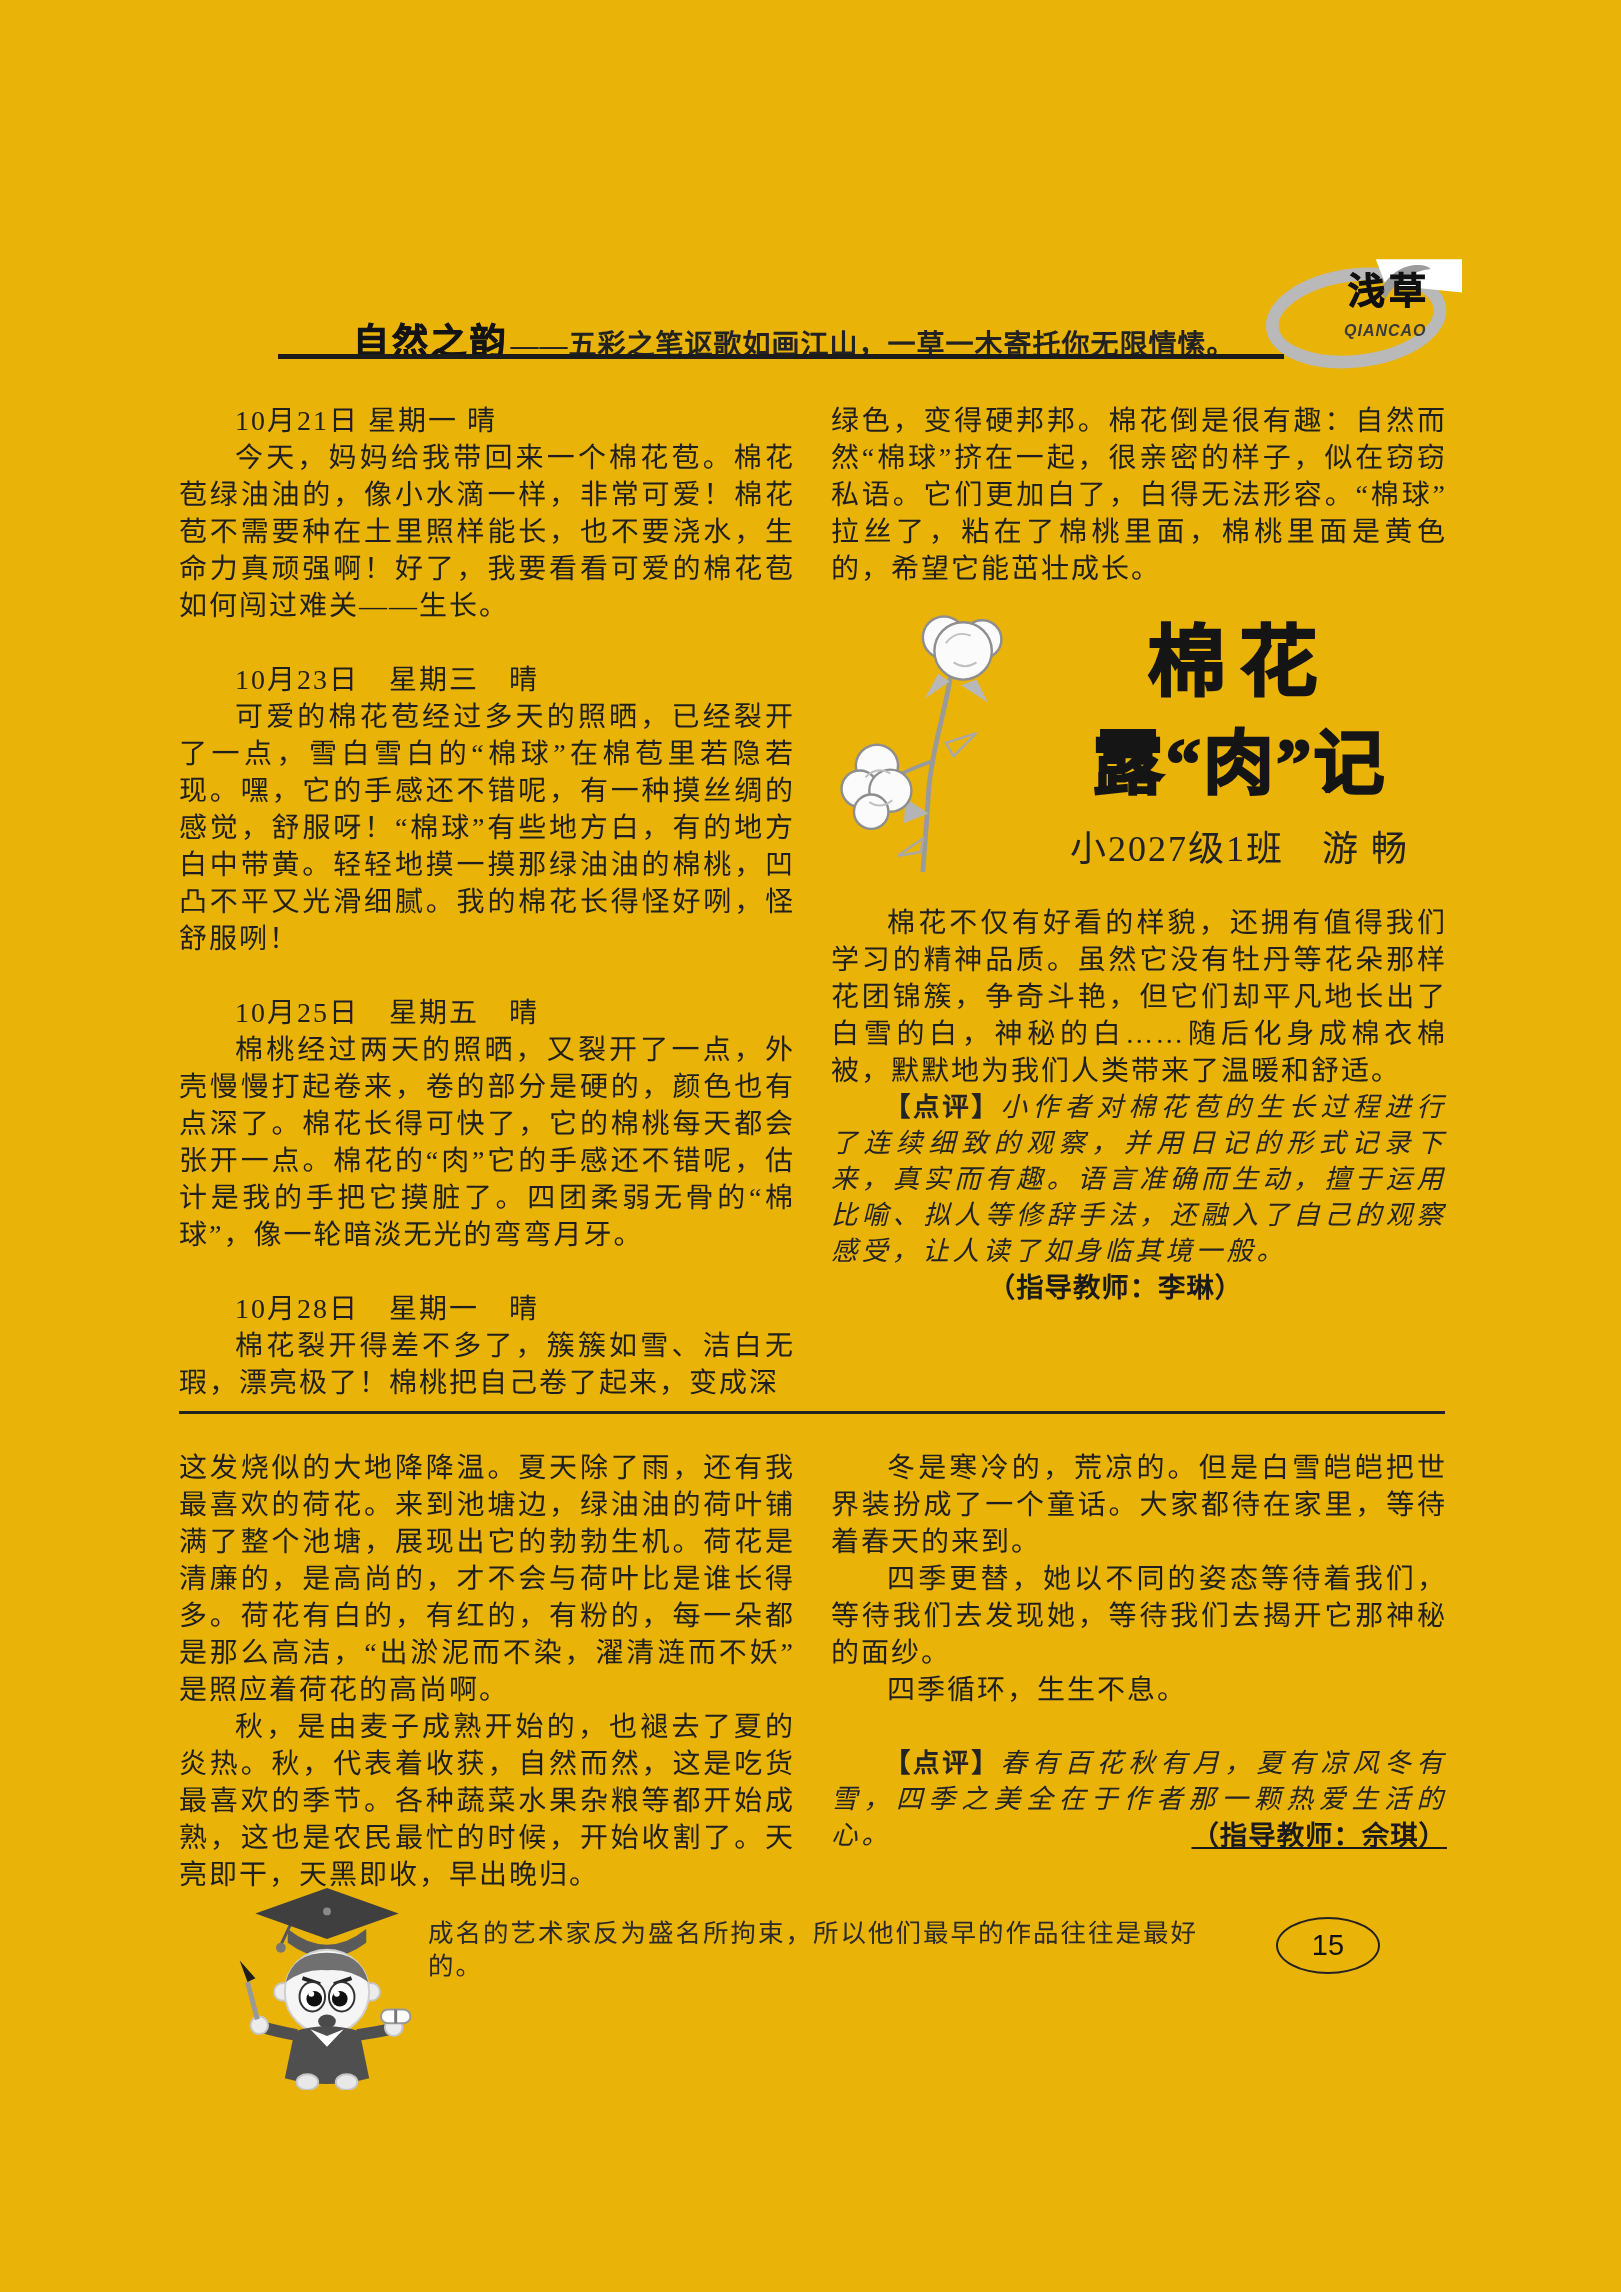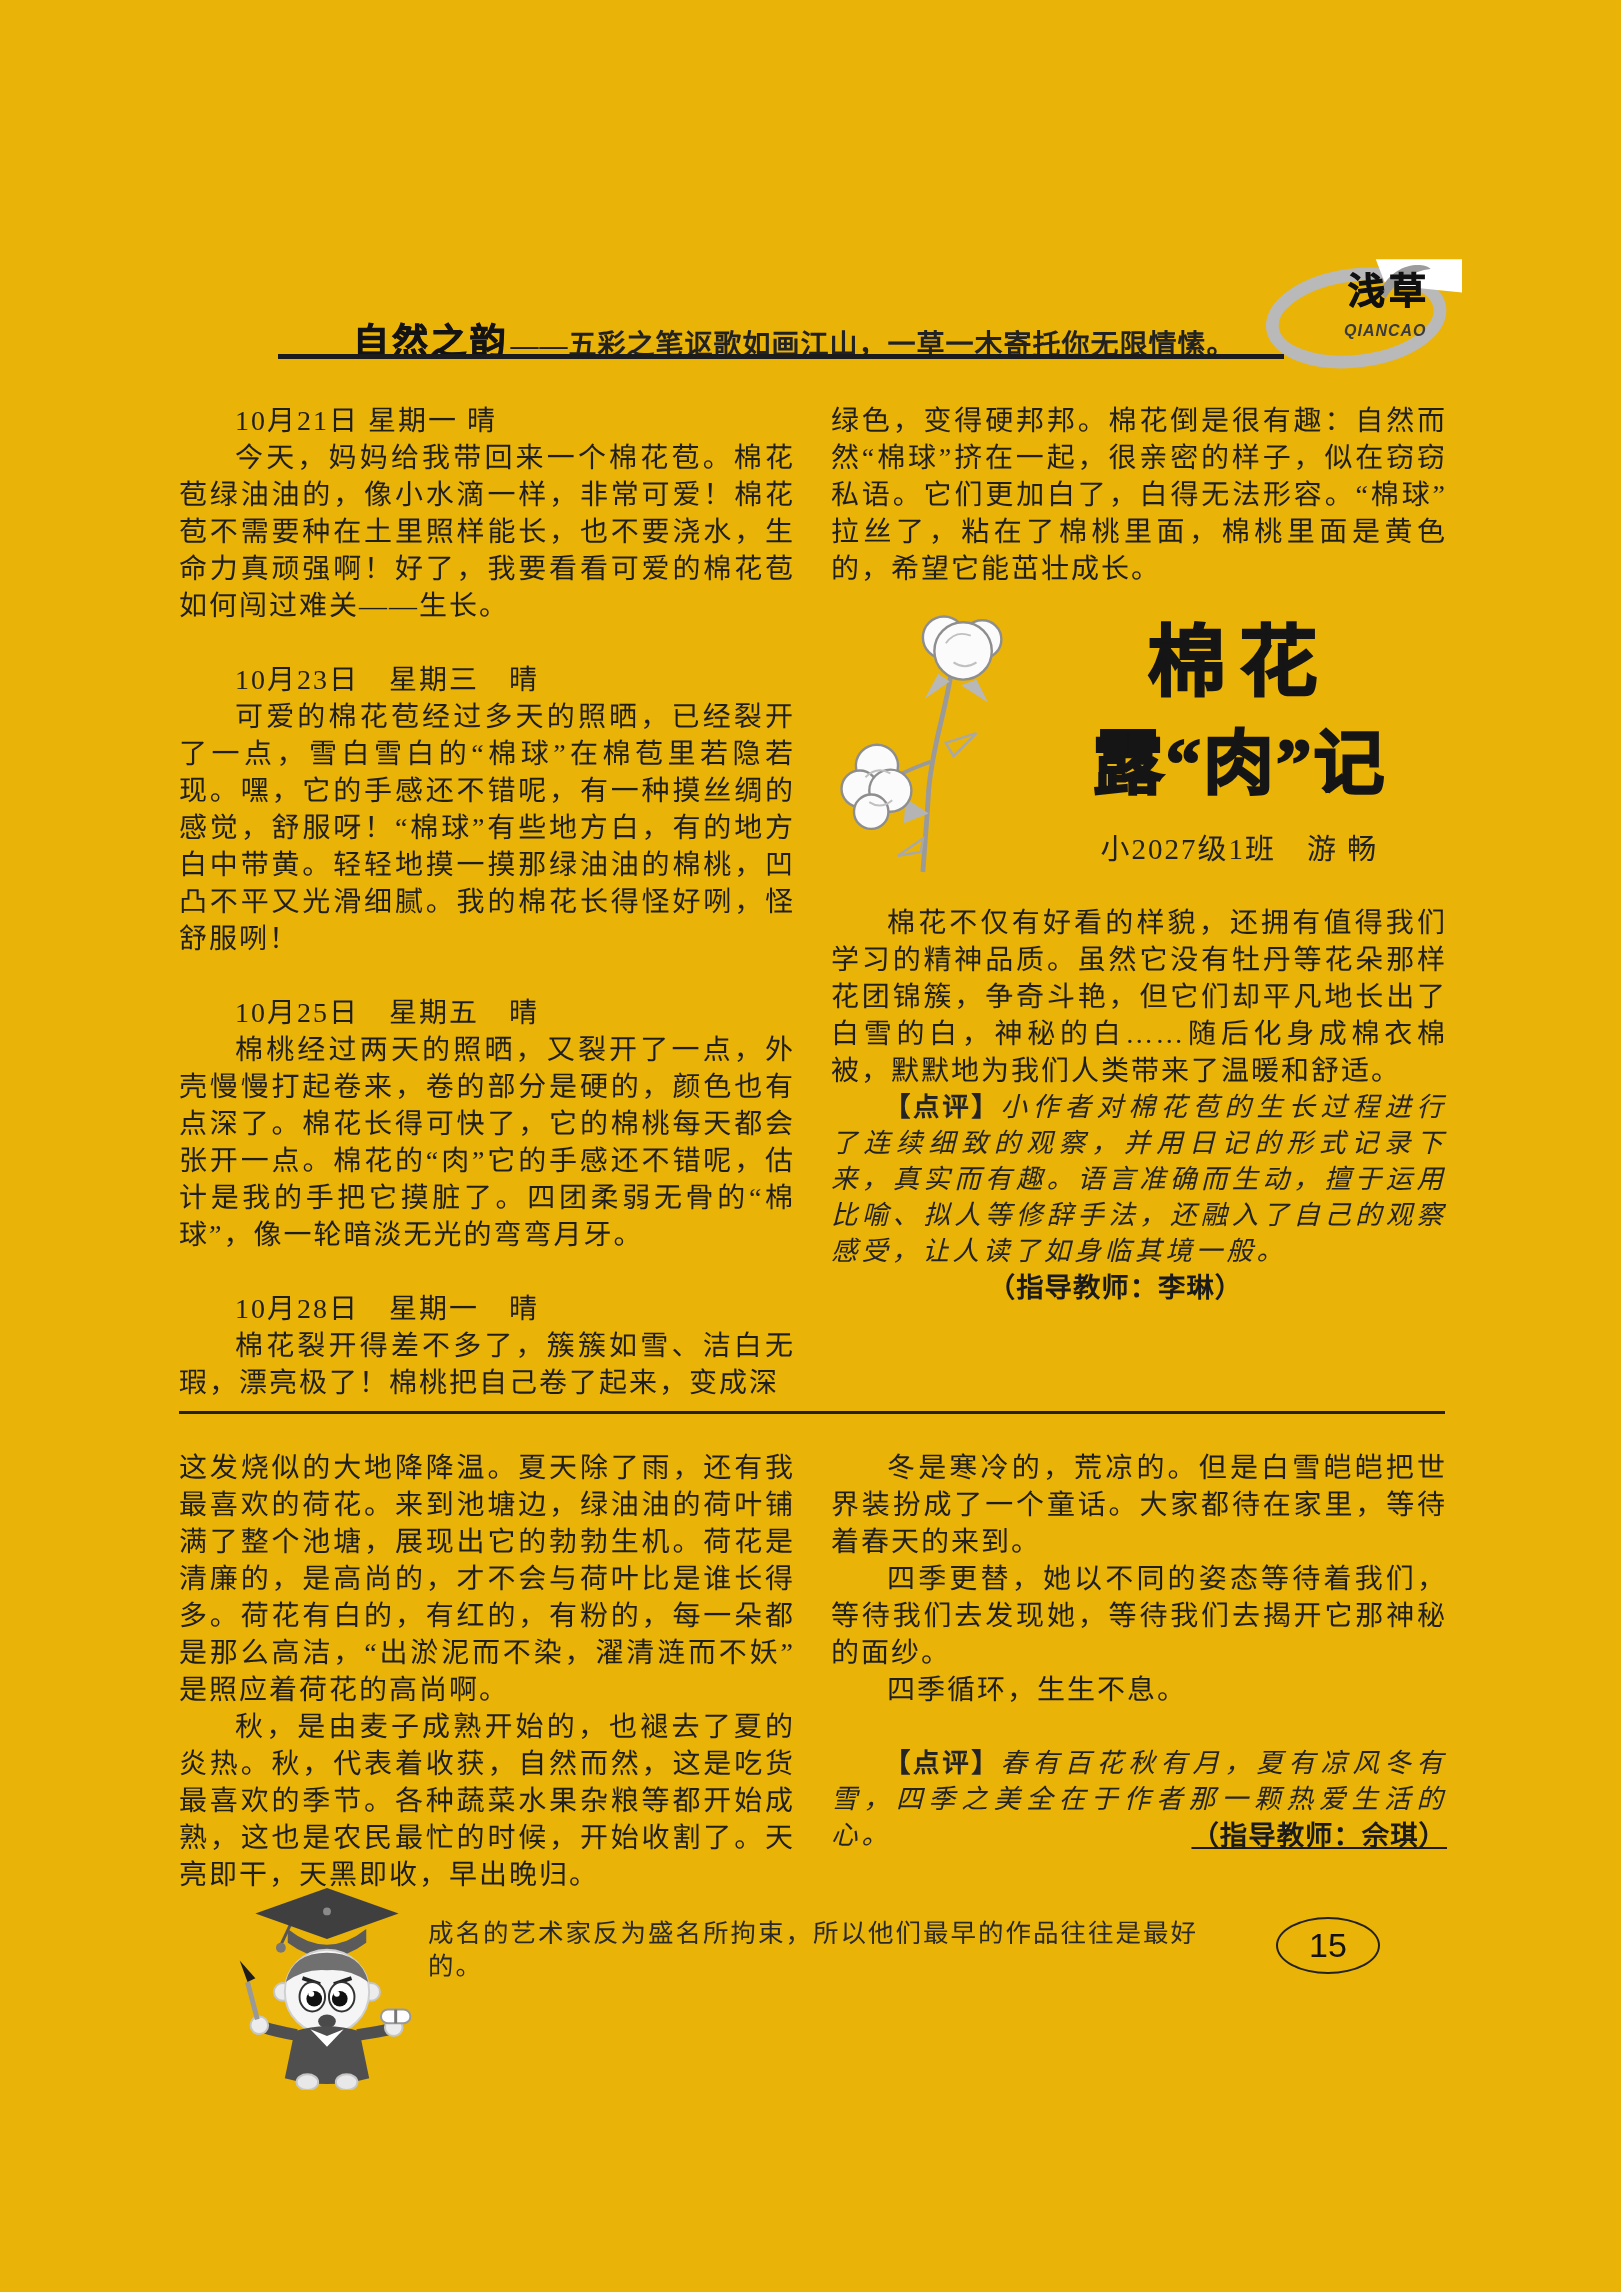--- a/index.html
+++ b/index.html
@@ -50,21 +50,21 @@
   .cotton-art { flex:0 0 auto; }
   .title-text { flex:1 1 auto; text-align:center; padding-top:23.5px; }
   .t1 {
     font-size:78px; font-weight:900; letter-spacing:13.7px; line-height:1.1; color:#151515;
     -webkit-text-stroke:2px #151515;
   }
   .t2 {
     font-size:71px; font-weight:900; letter-spacing:2px; line-height:1.15; margin-top:17.6px; color:#151515;
     -webkit-text-stroke:2px #151515;
   }
-  .byline { font-size:29px; letter-spacing:2px; margin-top:25.5px; color:#222; }
+  .byline { font-size:36px; letter-spacing:2px; margin-top:25.5px; color:#222; }
 
   
   .comment { font-style:italic; font-size:26.5px; line-height:36px; letter-spacing:3.9px; color:#242424; text-indent:2em; }
   .comment-label {
     font-style:normal; font-weight:bold; letter-spacing:1px;
     font-family:"Liberation Sans","DejaVu Sans",sans-serif;
   }
   .teacher {
     font-family:"Liberation Sans","DejaVu Sans",sans-serif;
     font-weight:bold; font-size:27.4px; line-height:37px; letter-spacing:1px; color:#1a1a1a;
@@ -79,21 +79,21 @@
   
   .mascot { position:absolute; left:233px; top:1882px; width:188px; height:208px; }
   .footer-quote {
     position:absolute; left:428px; top:1917px; width:804px;
     font-size:25.5px; letter-spacing:2px; color:#2a2a2a; line-height:33px;
   }
   .page-num {
     position:absolute; left:1276px; top:1917px; width:100px; height:53px;
     border:2.9px solid #222; border-radius:50%;
     display:flex; align-items:center; justify-content:center;
-    font-family:"Liberation Sans","DejaVu Sans",sans-serif; font-size:34px; color:#111;
+    font-family:"Liberation Sans","DejaVu Sans",sans-serif; font-size:29px; color:#111;
   }
 </style>
 </head>
 <body>
 
 <div class="page">
 
   <div class="header-band">
     <span class="sec-title">自然之韵</span>
     <span class="slogan">——五彩之笔讴歌如画江山，一草一木寄托你无限情愫。</span>

